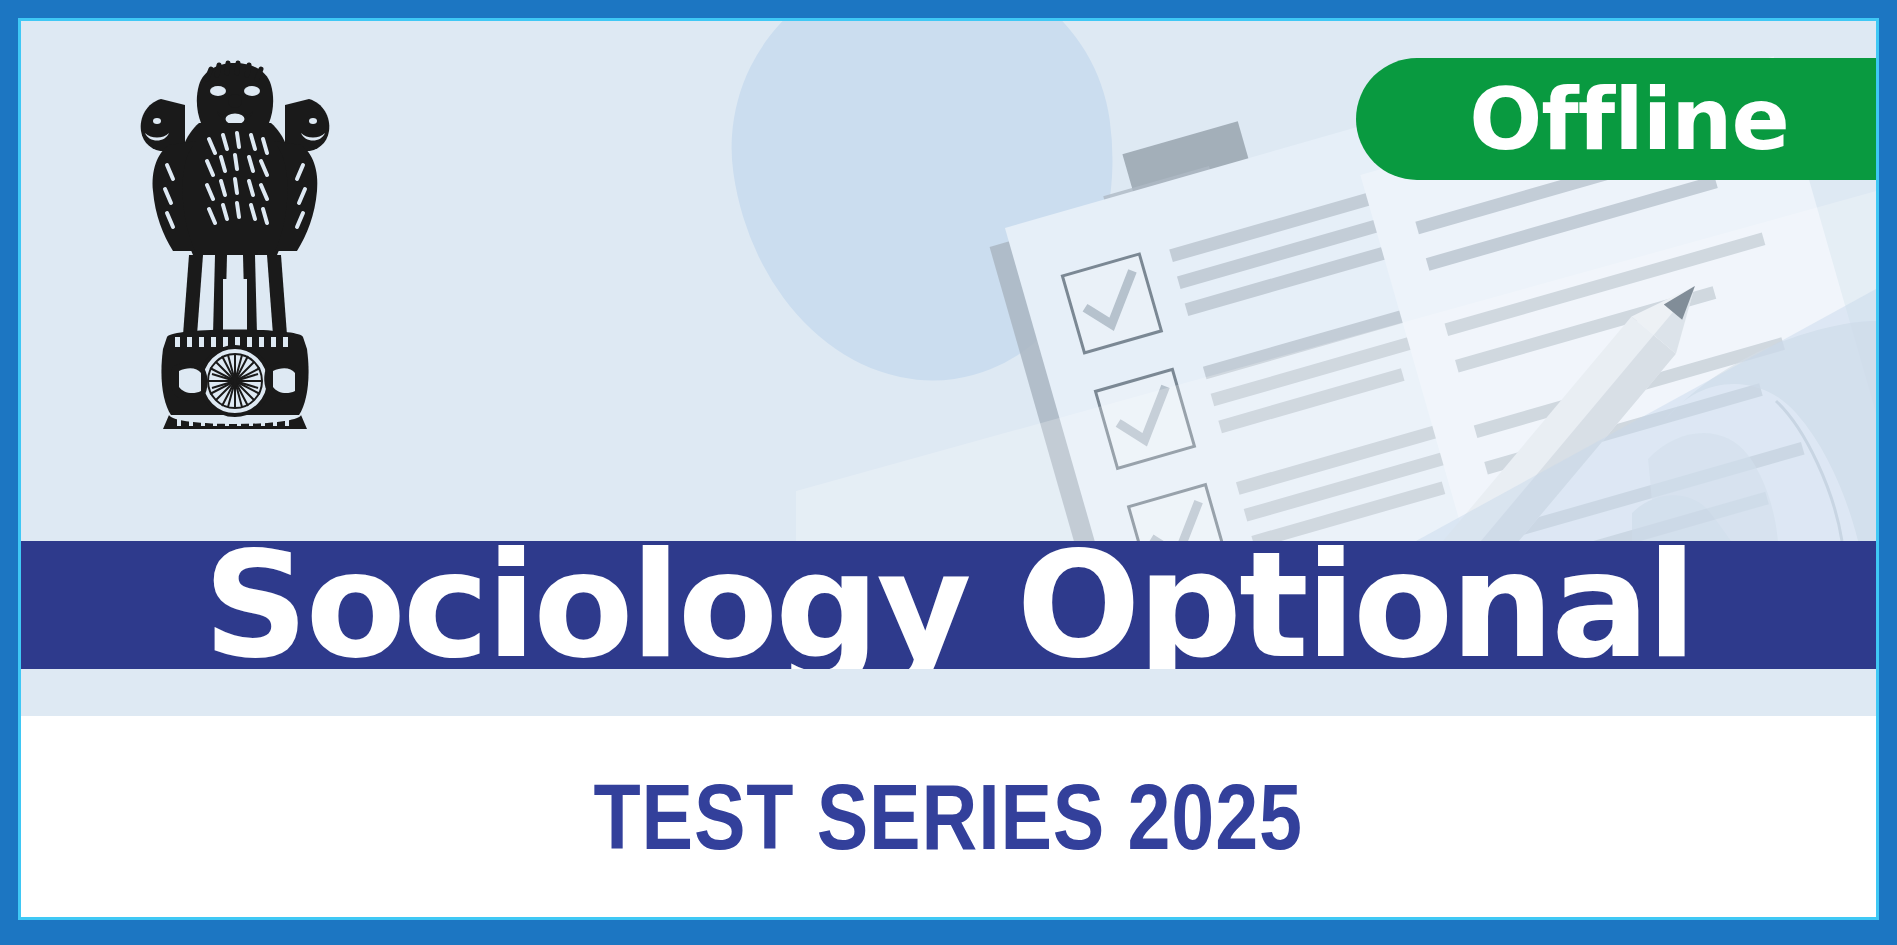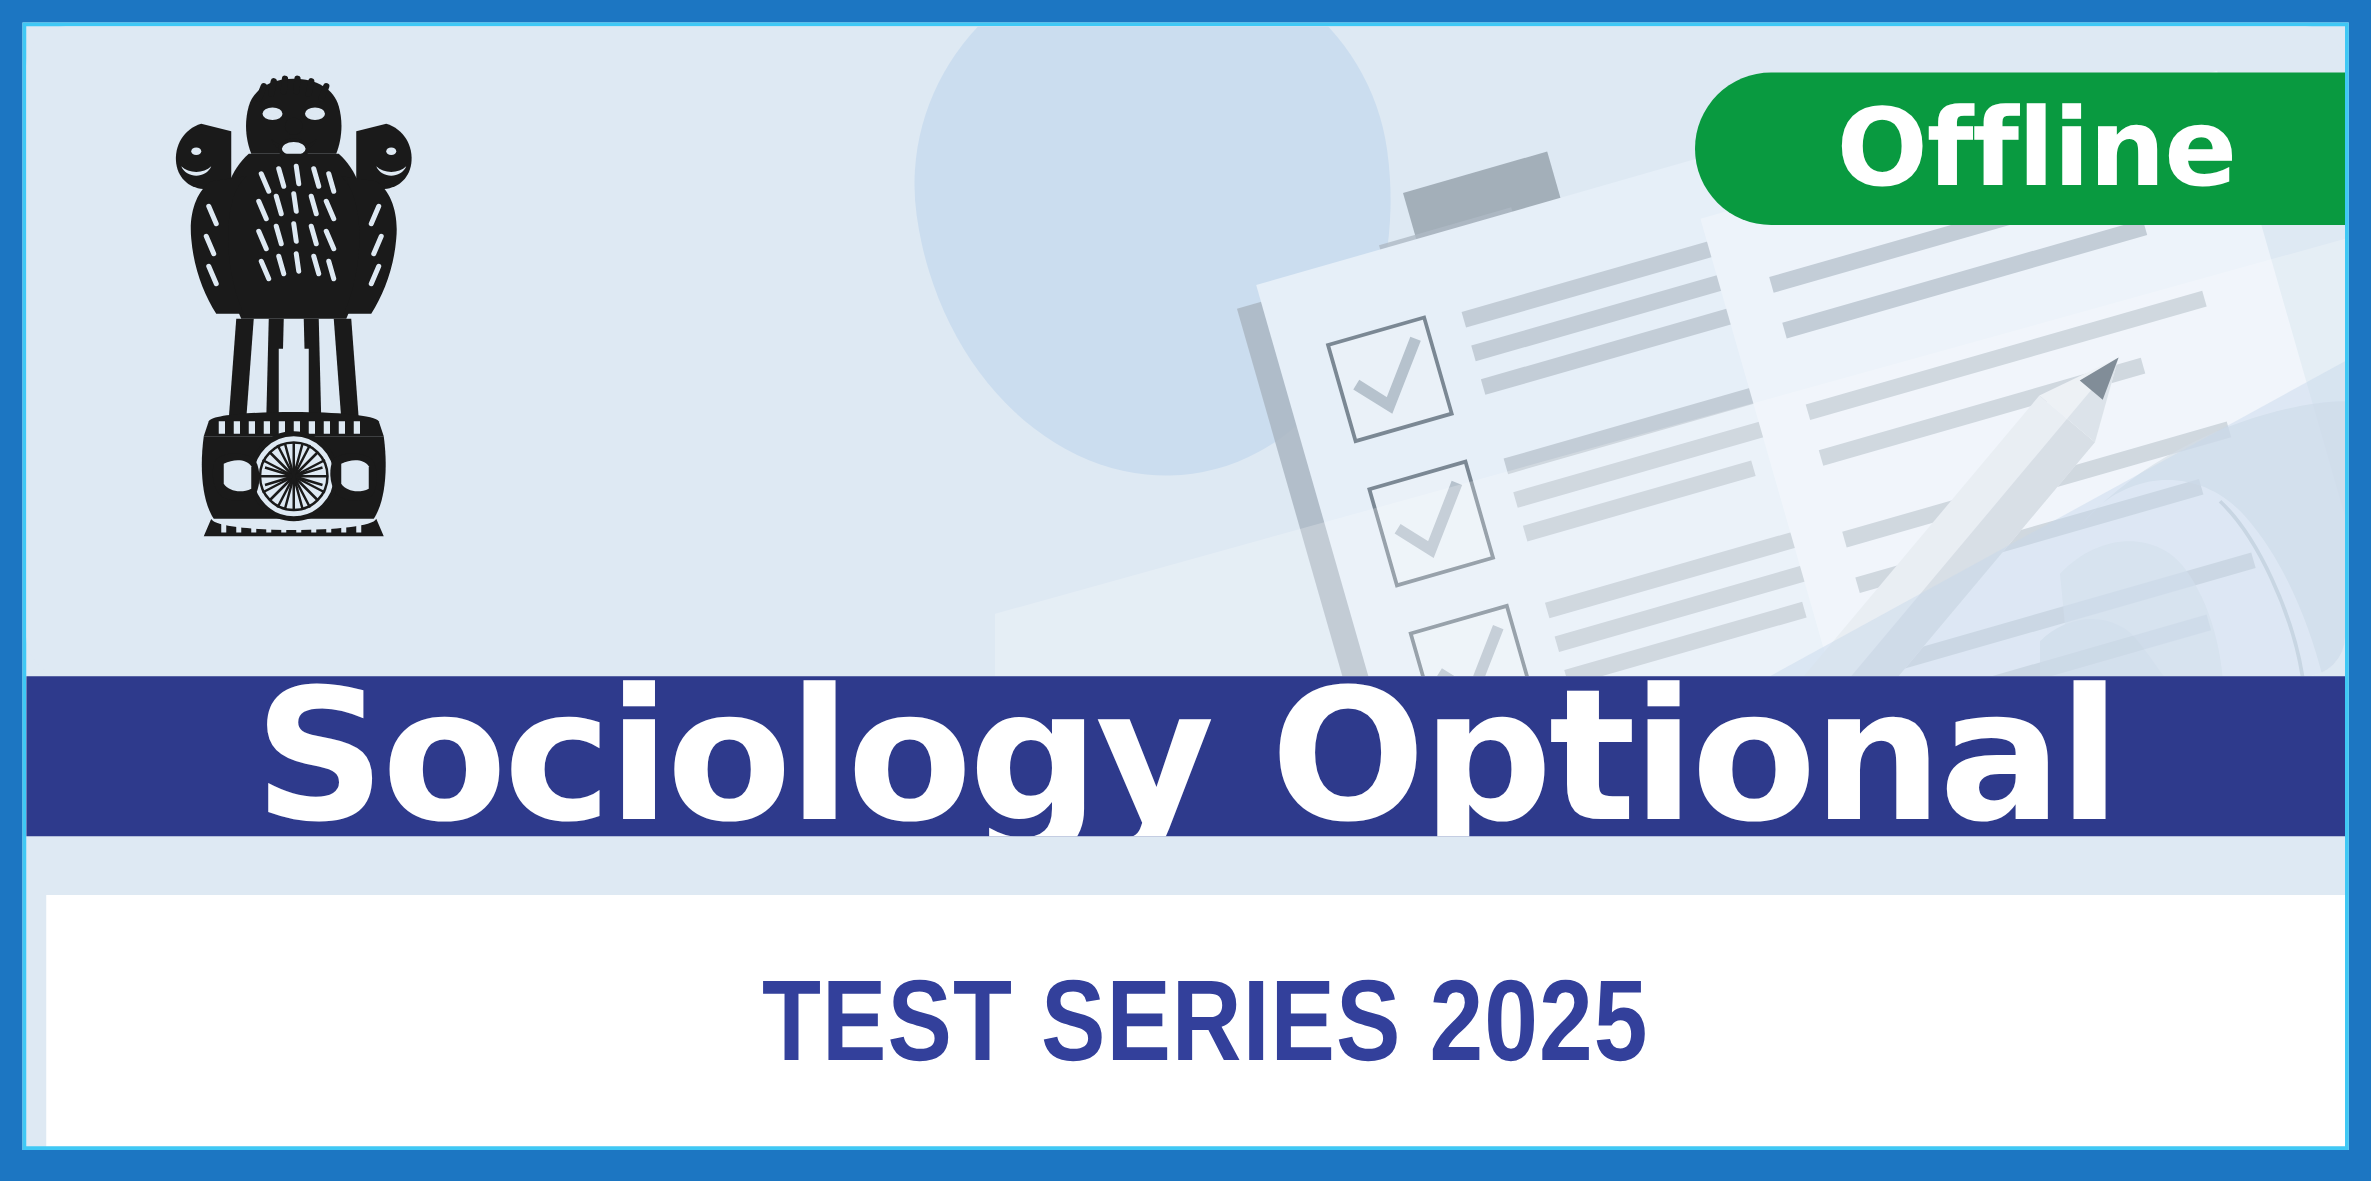--- a/index.html
+++ b/index.html
@@ -34,21 +34,20 @@
   }
 
   
   .hero {
     position: absolute;
     left: 0; top: 0;
     width: 100%;
     height: 520px;
     background: #DEE9F3;
     overflow: hidden;
-    border-radius: 32px;
   }
   .hero-blob {
     position: absolute;
     left: 714px;
     top: -60px;
     width: 380px;
     height: 420px;
     background: #CBDDEF;
     border-radius: 50% 50% 50% 50% / 44% 44% 56% 56%;
     transform: rotate(-8deg);
@@ -119,21 +118,21 @@
     font-weight: 700;
     line-height: 1;
     letter-spacing: -3px;
     white-space: nowrap;
     font-family: "DejaVu Sans", sans-serif;
   }
 
   
   .subtitle-band {
     position: absolute;
-    left: 16px;
+    left: 0;
     top: 695px;
     width: 100%;
     bottom: 0;
     background: #ffffff;
     display: flex;
     align-items: center;
     justify-content: center;
   }
   .subtitle-band span {
     color: #33409B;

